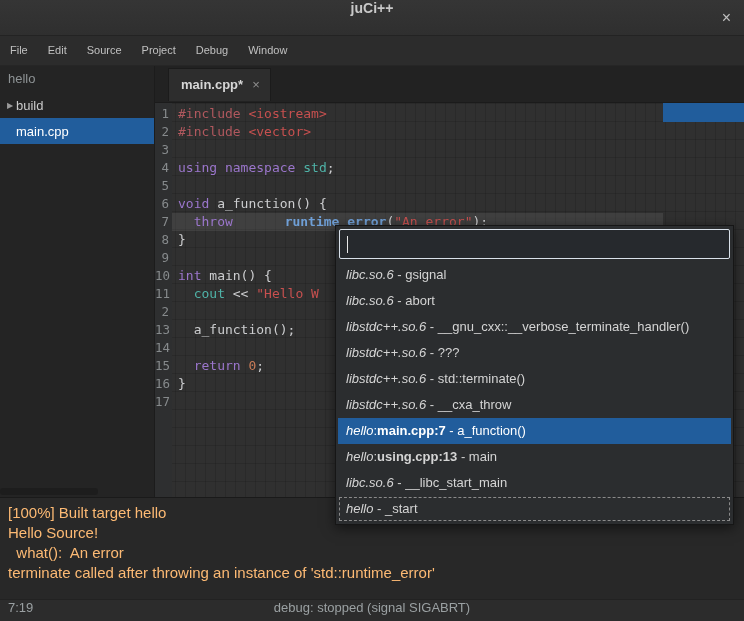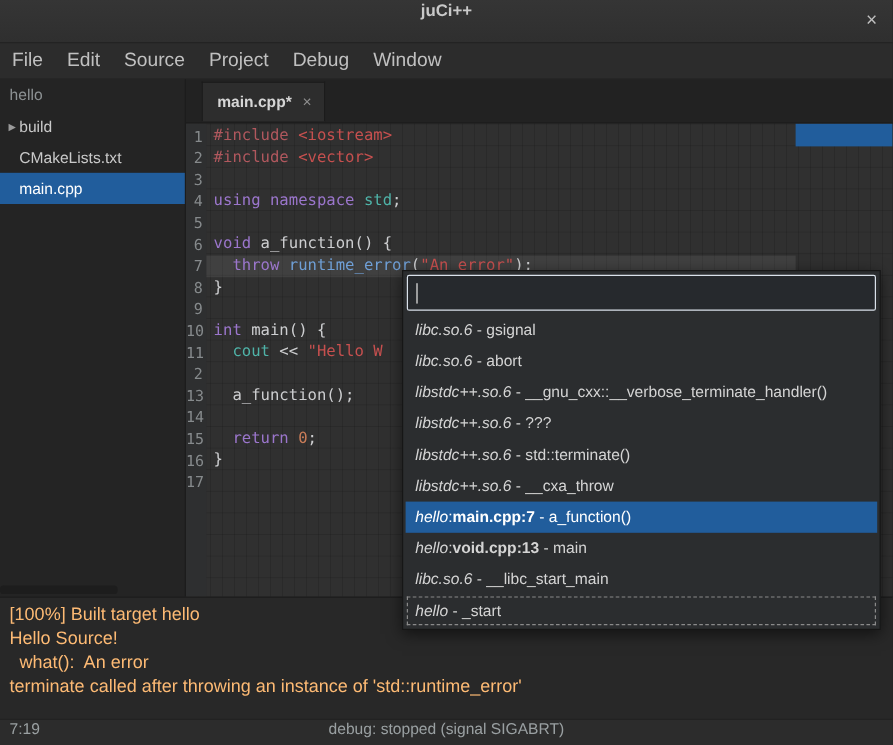--- a/index.html
+++ b/index.html
@@ -10,21 +10,21 @@
   
   .titlebar{ height:36px; background:linear-gradient(#353535,#2f2f2f);
              border-bottom:1px solid #232323; display:flex; align-items:flex-start; justify-content:center; position:relative; }
   .title{ color:#c9c9c9; font-weight:bold; font-size:14px; }
   .close-btn{ position:absolute; right:13px; top:50%; transform:translateY(-50%);
               color:#c0c0c0; font-size:16px; line-height:16px; }
 
   
   .menubar{ height:30px; background:#2c2c2c; border-bottom:1px solid #262626;
             display:flex; align-items:center; }
-  .menu-item{ color:#c0c0c0; font-size:16px; padding:0 10px; line-height:29px; }
+  .menu-item{ color:#c0c0c0; font-size:11px; padding:0 10px; line-height:29px; }
 
   
   .content{ display:flex; height:431px; }
   .sidebar{ width:155px; background:#242424; border-right:1px solid #1c1c1c; position:relative; flex:none; }
   .side-header{ height:26px; line-height:26px; padding-left:8px; color:#8d9294; font-size:13px; }
   .tree-item{ height:26px; display:flex; align-items:center; color:#c9c9c9; font-size:13px; }
   .tree-item.selected{ background:#215d9c; color:#ffffff; }
   .tree-arrow{ width:16px; padding-left:7px; font-size:8px; color:#9a9a9a; flex:none; }
   .side-hscroll{ position:absolute; left:0; bottom:2px; width:98px; height:7px; background:#1d1d1d; border-radius:3px; }
 
@@ -45,21 +45,21 @@
            background-size:10px 18px; }
   .editor::before{ content:""; position:absolute; left:0; top:0; width:17px; height:100%; background:#2e2f30; }
   #code{ position:relative; }
   .code-line{ display:flex; height:18px; line-height:18px; white-space:pre; }
   .code-line.hl{ background-image:linear-gradient(rgba(255,255,255,0.08),rgba(255,255,255,0.08));
                  background-repeat:no-repeat; background-position:17px 0; background-size:calc(100% - 98px) 100%; }
   .ln{ width:17px; flex:none; text-align:right; padding-right:3px; color:#868a8c; font-size:12.5px; }
   .code-text{ padding-left:6px; }
   .c-pp{ color:#b1585e; }  .c-inc{ color:#c7504f; }  .c-str{ color:#c7504f; }
   .c-kw{ color:#9b76cc; }  .c-type{ color:#4fb3a8; }
-  .c-typeb{ color:#6f9fd6; font-weight:normal; }  .c-num{ color:#c97c58; }
+  .c-typeb{ color:#6f9fd6; font-weight:bold;margin-left:44px; }  .c-num{ color:#c97c58; }
   .vscroll-thumb{ position:absolute; top:0; right:0; width:81px; height:19px; background:#215d9c; }
 
   
   .output{ height:102px; background:#282828; border-top:1px solid #1a1a1a;
            padding:5px 8px 0 8px; font-size:15px; color:#fdba74; overflow:hidden; }
   .out-line{ white-space:pre; line-height:20px; }
 
   
   .statusbar{ height:22px; background:#2c2c2c; border-top:1px solid #222222;
               display:flex; align-items:flex-start; justify-content:center; position:relative; }
@@ -98,24 +98,20 @@
       <span class="menu-item">Window</span>
     </div>
 
   <div class="content">
     <div class="sidebar">
       <div class="side-header">hello</div>
       <div id="tree">
           <div class="tree-item">
             <span class="tree-arrow">▶</span>
             <span class="tree-label">build</span>
-          </div>
-          <div class="tree-item">
-            <span class="tree-arrow"></span>
-            <span class="tree-label">CMakeLists.txt</span>
           </div>
           <div class="tree-item selected">
             <span class="tree-arrow"></span>
             <span class="tree-label">main.cpp</span>
           </div>
         </div>
       <div class="side-hscroll"></div>
     </div>
 
     <div class="main">
@@ -168,19 +164,19 @@
       <span class="entry-text"></span>
     </div>
     <div id="popup-list">
         <div class="popup-item"><span class="it">libc.so.6</span><span> - gsignal</span></div>
         <div class="popup-item"><span class="it">libc.so.6</span><span> - abort</span></div>
         <div class="popup-item"><span class="it">libstdc++.so.6</span><span> - __gnu_cxx::__verbose_terminate_handler()</span></div>
         <div class="popup-item"><span class="it">libstdc++.so.6</span><span> - ???</span></div>
         <div class="popup-item"><span class="it">libstdc++.so.6</span><span> - std::terminate()</span></div>
         <div class="popup-item"><span class="it">libstdc++.so.6</span><span> - __cxa_throw</span></div>
         <div class="popup-item selected"><span class="it">hello</span><span>:</span><span class="bd">main.cpp:7</span><span> - a_function()</span></div>
-        <div class="popup-item"><span class="it">hello</span><span>:</span><span class="bd">void.cpp:13</span><span> - main</span></div>
+        <div class="popup-item"><span class="it">hello</span><span>:</span><span class="bd">using.cpp:13</span><span> - main</span></div>
         <div class="popup-item"><span class="it">libc.so.6</span><span> - __libc_start_main</span></div>
         <div class="popup-item focused"><span class="it">hello</span><span> - _start</span></div>
       </div>
   </div>
 
 </div>
 
 </body></html>

